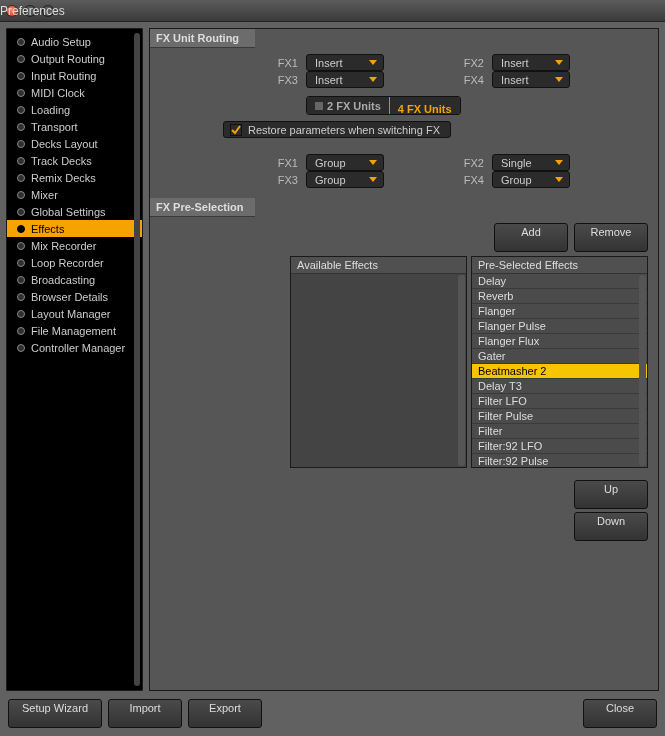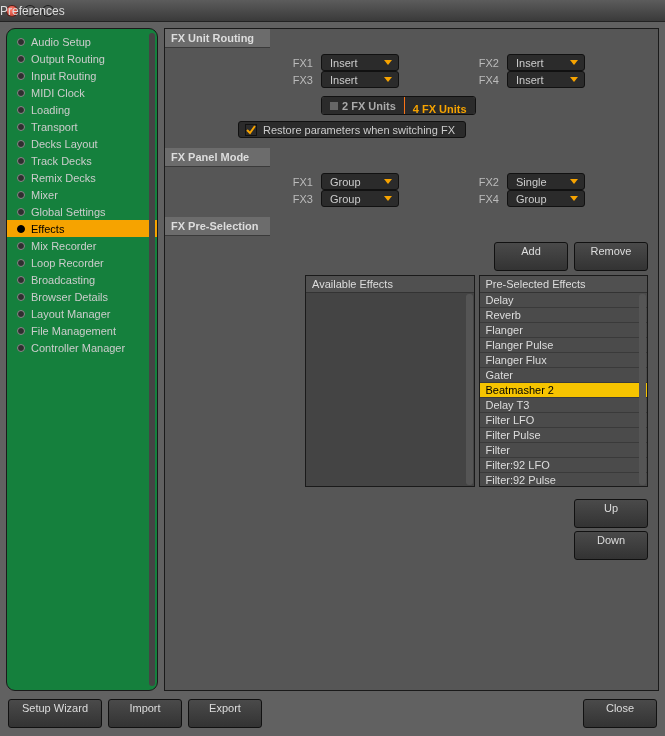--- a/index.html
+++ b/index.html
@@ -41,24 +41,24 @@
   display: flex;
   flex-direction: column;
 }
 .columns {
   display: flex;
   gap: 6px;
   flex: 1;
   min-height: 0;
 }
 .sidebar {
-  width: 152px;
-  background: #15803d;
+  width: 137px;
+  background: #000000;
   border: 1px solid #1a1a1a;
-  border-radius: 9px;
+  border-radius: 1px;
   padding: 4px 0;
   overflow-y: auto;
   position: relative;
 }
 .sidebar::after {
   content: "";
   position: absolute;
   right: 2px; top: 4px; bottom: 4px; width: 6px;
   background: #444; border-radius: 3px;
 }
@@ -383,21 +383,20 @@
             <span class="check">
               <svg viewBox="0 0 10 10">
                   <polyline points="1,5 4,8 9,1" fill="none" stroke="#f6a300" stroke-width="2"></polyline>
                 </svg>
             </span>
             <span>Restore parameters when switching FX</span>
           </span>
         </div>
       </div>
 
-      <div class="section-hdr-row"><span class="section-hdr">FX Panel Mode</span></div>
       <div class="section">
         <div class="row indent-left">
           <span class="lbl">FX1</span>
           <span class="dropdown">
               <span>Group</span>
               <span class="arrow"></span>
             </span>
           <span class="lbl indent-right">FX2</span>
           <span class="dropdown">
               <span>Single</span>

